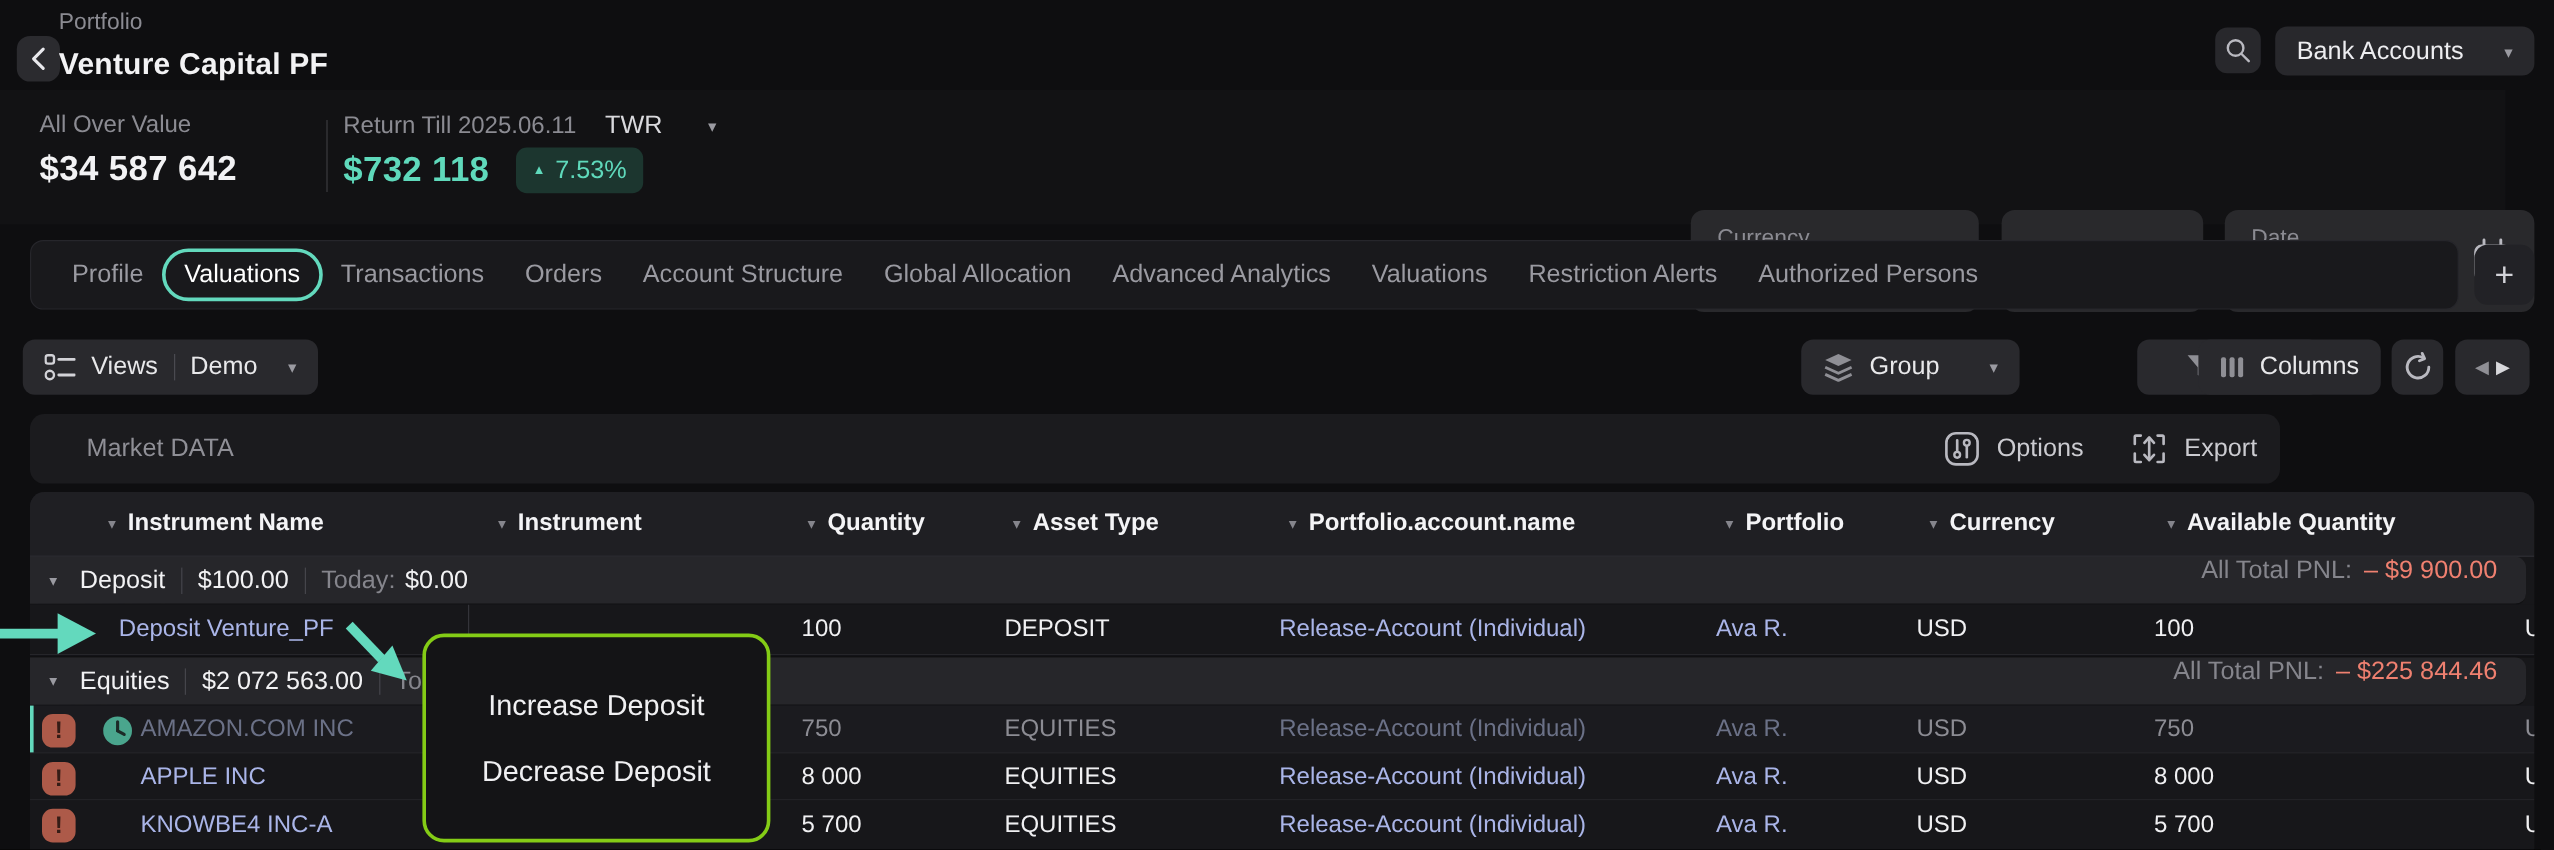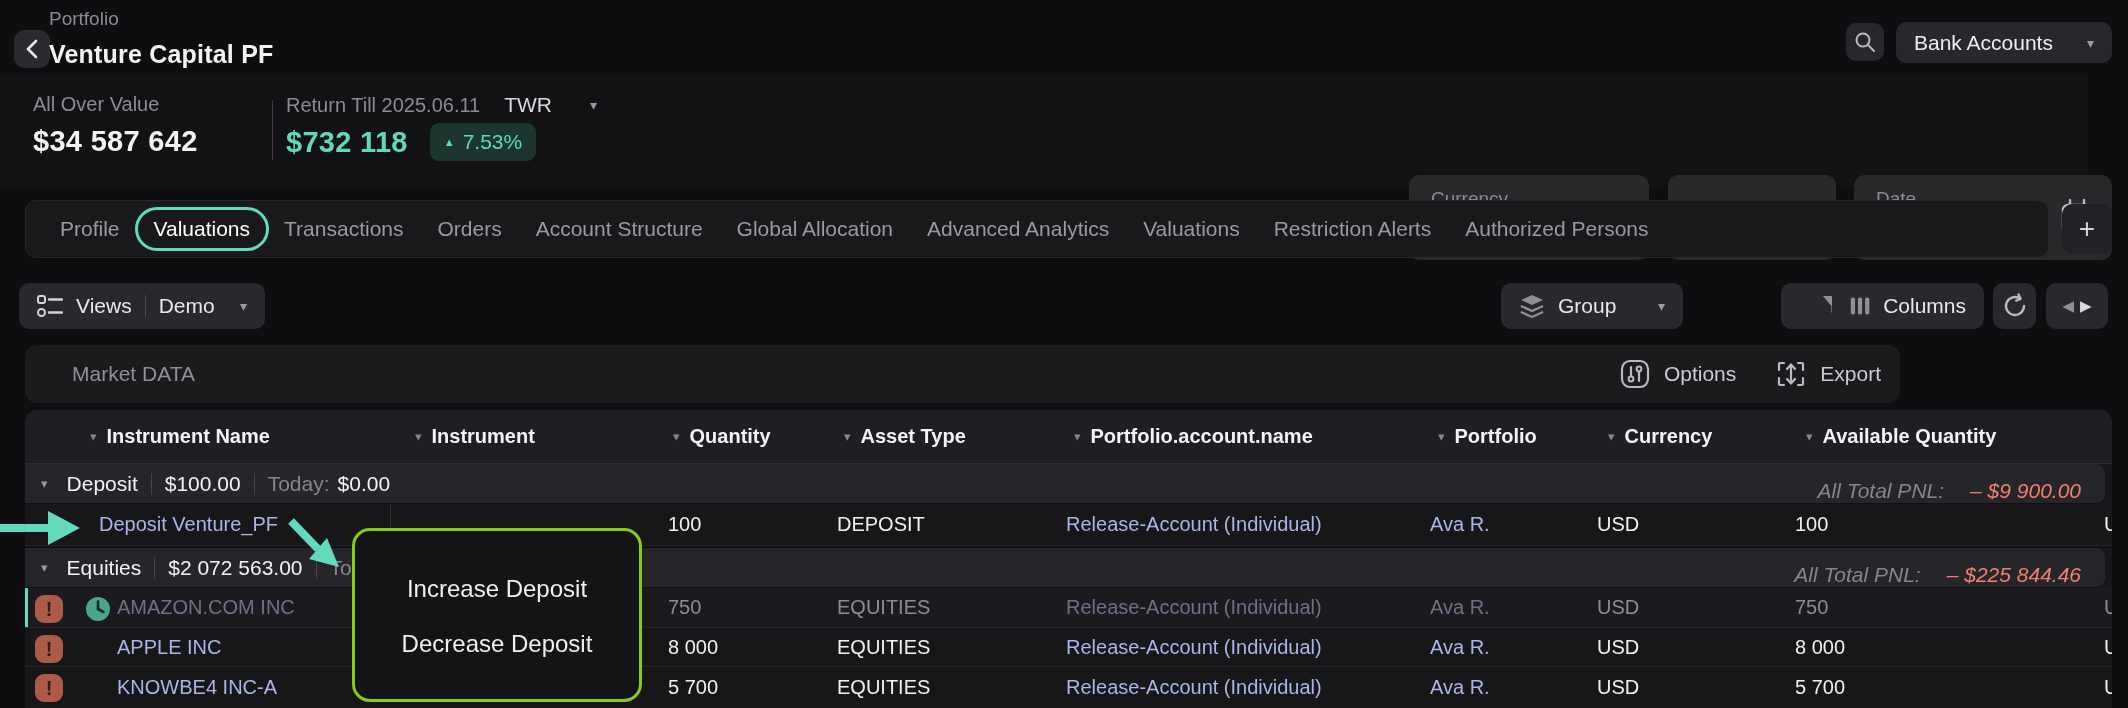--- a/index.html
+++ b/index.html
@@ -83,21 +83,21 @@
   .hc0{left:65px}.hc1{left:390px}.hc2{left:648px}.hc3{left:819px}
   .hc4{left:1049px}.hc5{left:1413px}.hc6{left:1583px}.hc7{left:1781px}
   .grow { position:relative; height:40px; background:#26262a; border-radius:0 9px 9px 0;
     width:2080px; display:flex; align-items:center; border-bottom:1px solid #111113; }
   .grow .tri { color:#9a9aa1; font-size:13px; margin-left:16px; cursor:pointer; }
   .grow .gname { font-size:21px; color:#f2f2f4; margin-left:19px; }
   .gdiv { width:1px; height:22px; background:#45454b; margin:0 13px; }
   .gval { font-size:21px; color:#f2f2f4; }
   .tlabel { font-size:21px; color:#85858c; }
   .tval { font-size:21px; color:#f2f2f4; margin-left:8px; }
-  .pnl { position:absolute; right:24px; top:0; height:100%; display:flex; align-items:flex-end; gap:26px; white-space:nowrap;font-style:italic; }
+  .pnl { position:absolute; right:24px; top:0; height:100%; display:flex; align-items:flex-start; gap:10px; white-space:nowrap; }
   .plabel { font-size:21px; color:#85858c; }
   .pval { font-size:21px; color:#ef8070; }
   .trow { position:relative; height:42px; background:#17171a; border-bottom:1px solid #26262a; }
   .trow.h40 { height:40px; }
   .trow.h39 { height:39px; }
   .cell { position:absolute; top:0; height:100%; display:flex; align-items:center; font-size:20px; color:#f0f0f2; white-space:nowrap; }
   .c-qty{left:643px}.c-asset{left:812px}.c-acct{left:1041px}.c-pf{left:1405px}
   .c-cur{left:1572px}.c-avail{left:1770px}.c-edge{left:2079px}
   .link { color:#aab5e8; cursor:pointer; }
   .name-dep { left:74px; }

